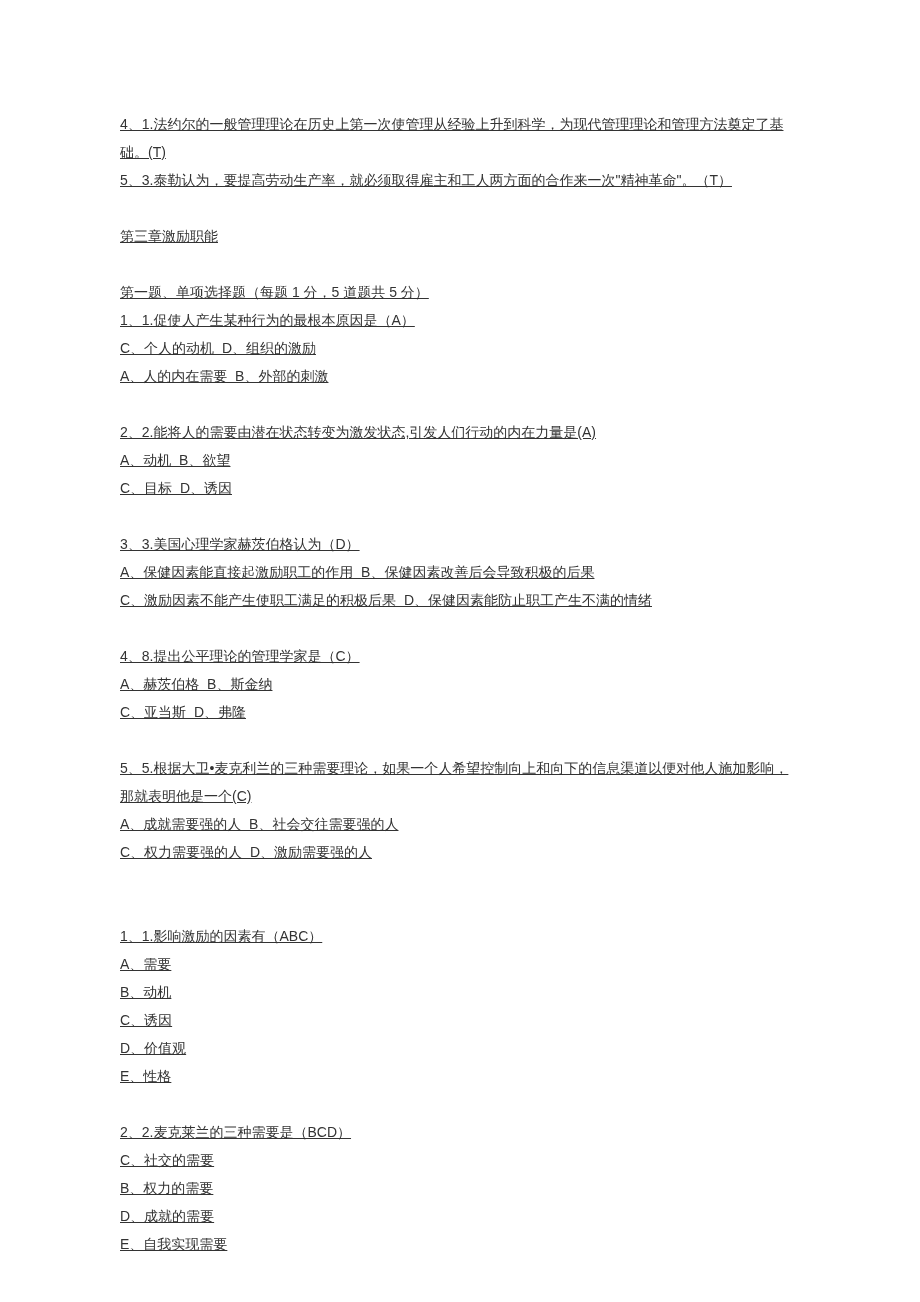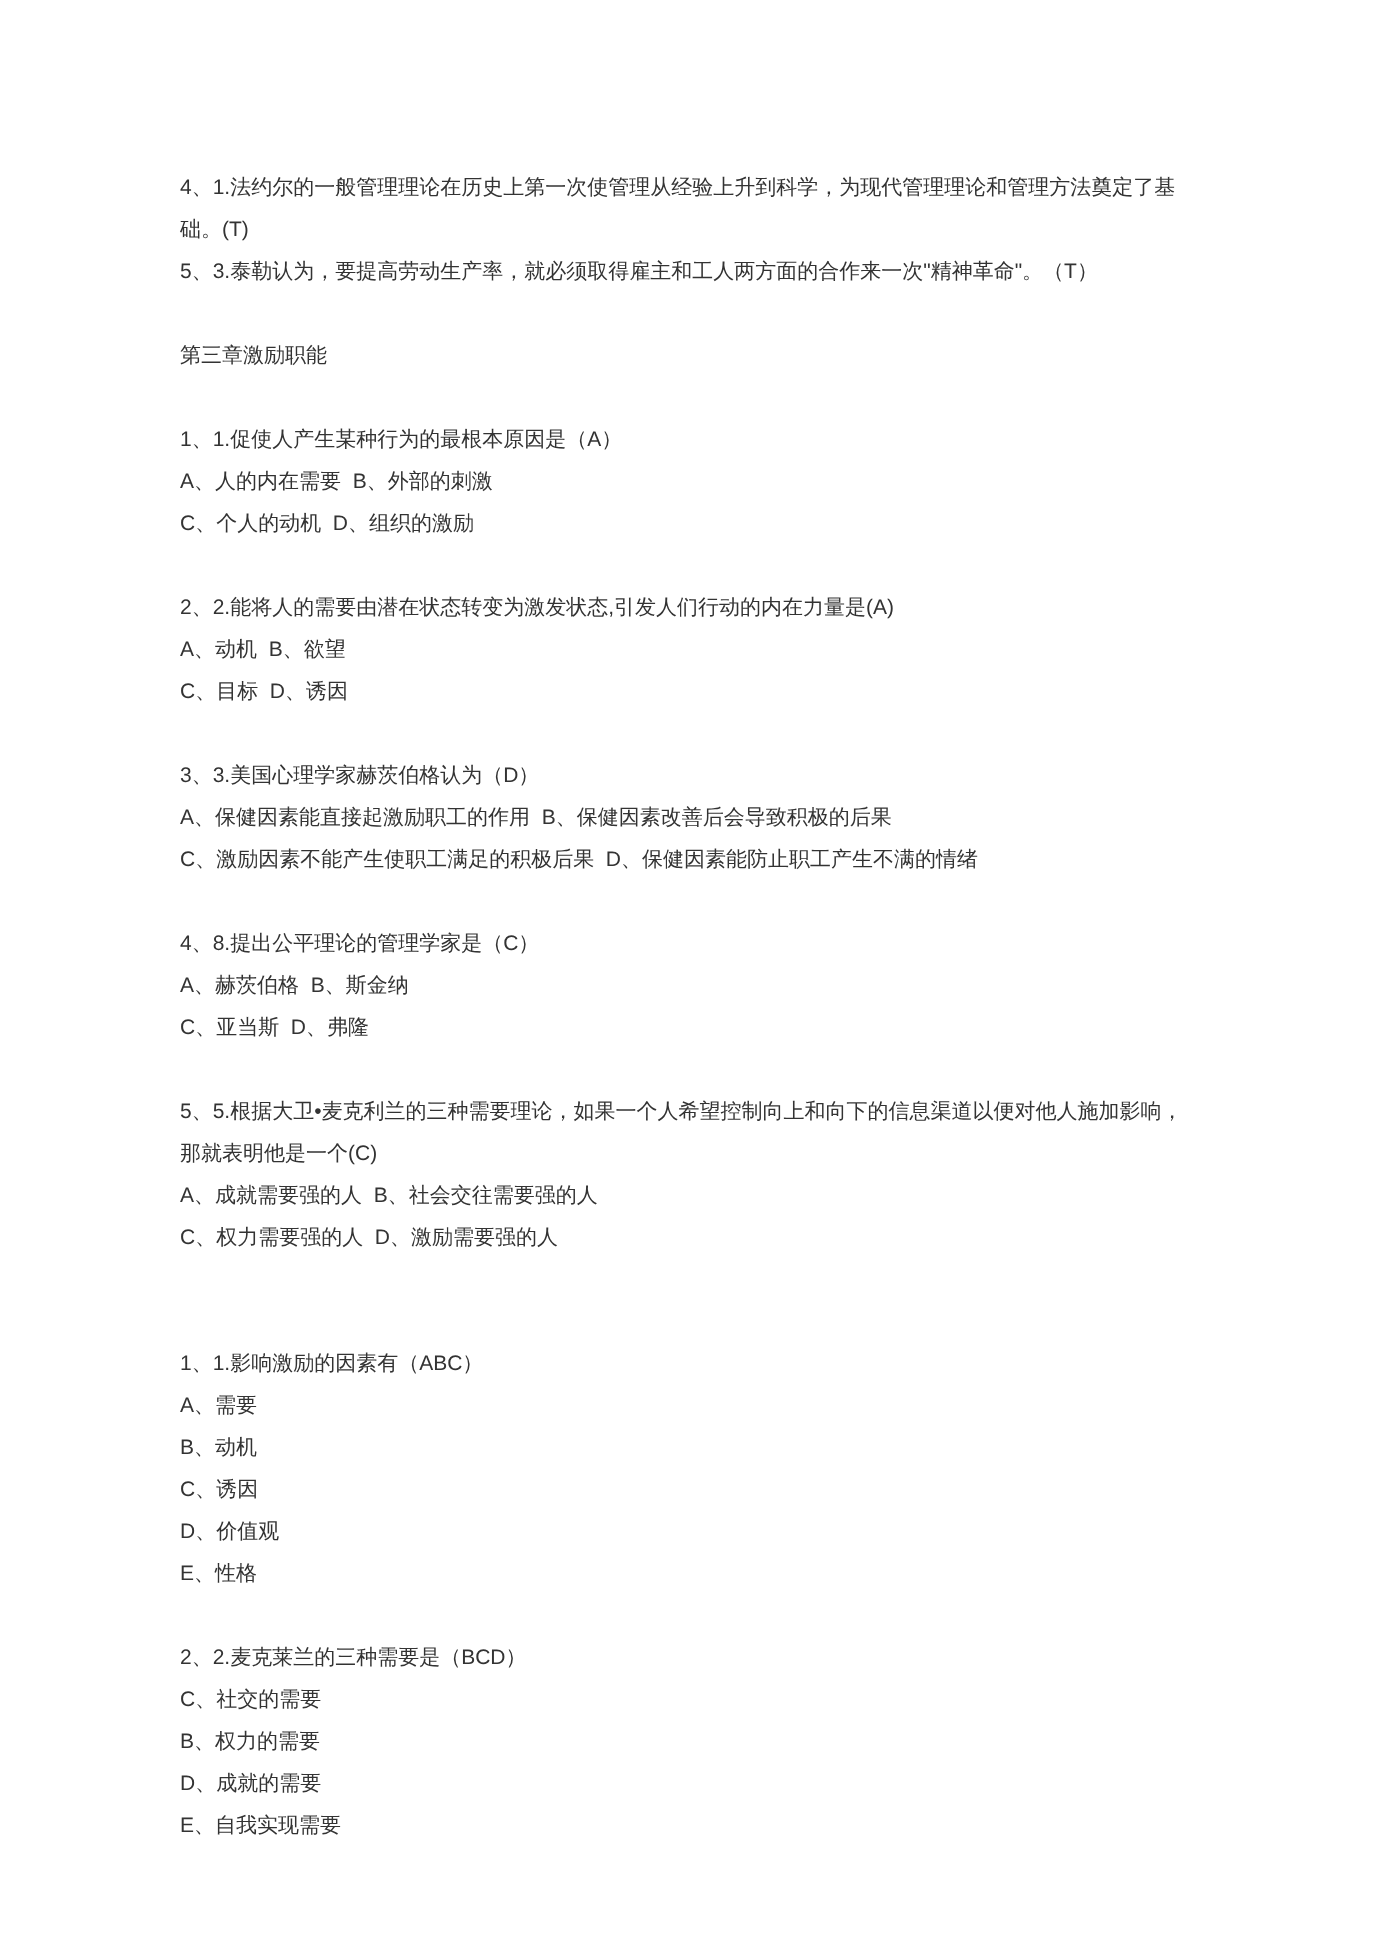--- a/index.html
+++ b/index.html
@@ -13,41 +13,43 @@
       background: #ffffff;
       font-family: "Microsoft YaHei", "SimSun", Arial, sans-serif;
       font-size: 14px;
       color: #333333;
       padding: 110px 120px 60px 120px;
       line-height: 2.0;
     }
     .line {
       display: block;
       white-space: pre-wrap;
+      text-decoration: underline;
     }
     .spacer {
       height: 28px;
     }
   </style>
 </head>
 <body>
 
 <div>
   <span class="line">4、1.法约尔的一般管理理论在历史上第一次使管理从经验上升到科学，为现代管理理论和管理方法奠定了基础。(T)</span>
   <span class="line">5、3.泰勒认为，要提高劳动生产率，就必须取得雇主和工人两方面的合作来一次"精神革命"。（T）</span>
 
   <div class="spacer"></div>
 
   <span class="line">第三章激励职能</span>
 
   <div class="spacer"></div>
 
+  <span class="line">第一题、单项选择题（每题 1 分，5 道题共 5 分）</span>
   <span class="line">1、1.促使人产生某种行为的最根本原因是（A）</span>
+  <span class="line">C、个人的动机  D、组织的激励</span>
   <span class="line">A、人的内在需要  B、外部的刺激</span>
-  <span class="line">C、个人的动机  D、组织的激励</span>
 
   <div class="spacer"></div>
 
   <span class="line">2、2.能将人的需要由潜在状态转变为激发状态,引发人们行动的内在力量是(A)</span>
   <span class="line">A、动机  B、欲望</span>
   <span class="line">C、目标  D、诱因</span>
 
   <div class="spacer"></div>
 
   <span class="line">3、3.美国心理学家赫茨伯格认为（D）</span>

